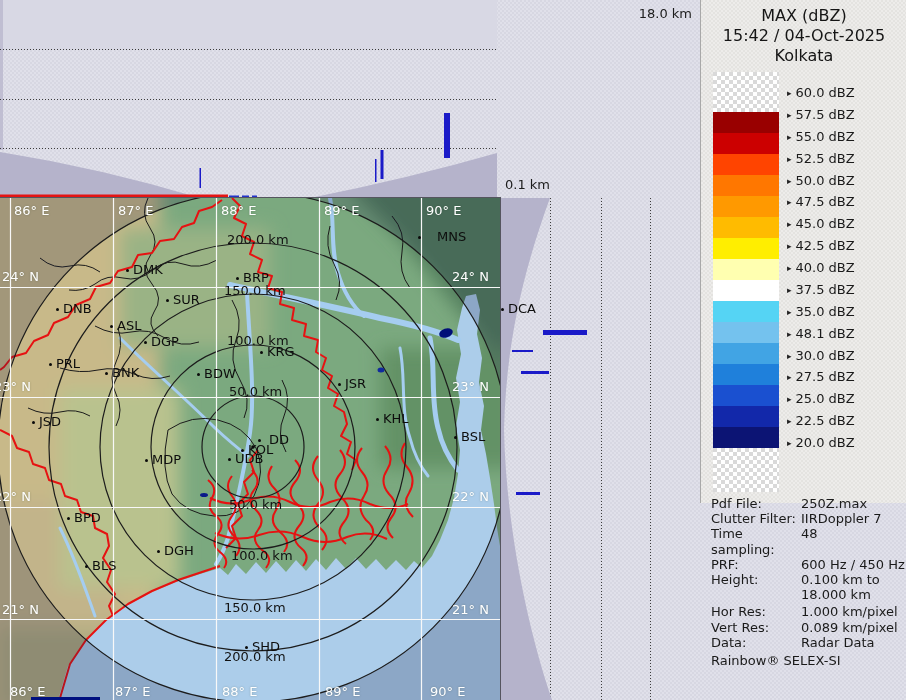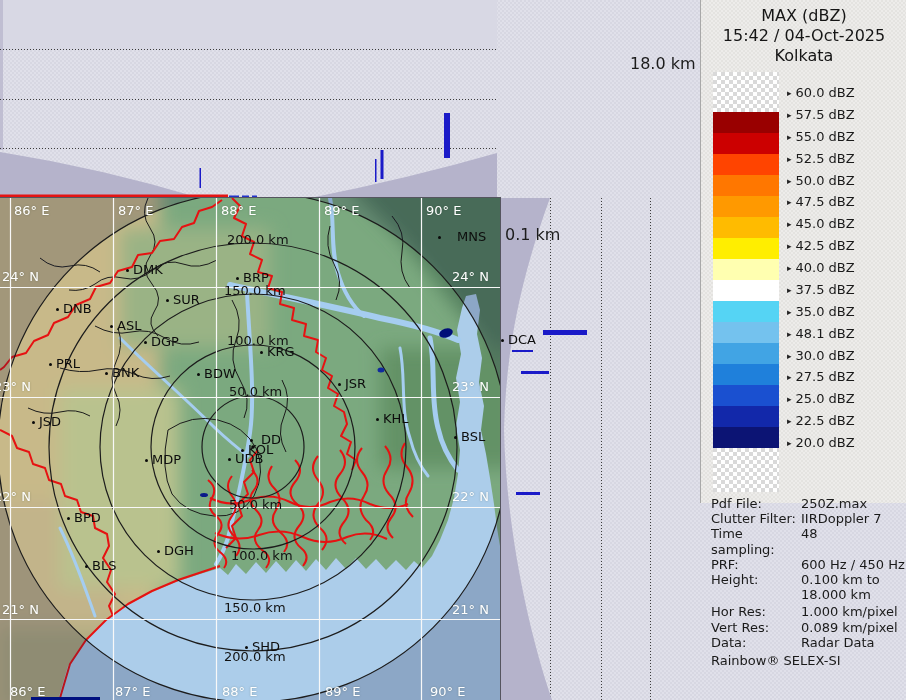--- a/index.html
+++ b/index.html
@@ -3,21 +3,21 @@
 <meta charset="utf-8">
 <style>
   html,body{margin:0;padding:0;background:#c9c9d2;}
   #app{position:relative;width:906px;height:700px;overflow:hidden;
        font-family:"DejaVu Sans",sans-serif;
        background:repeating-conic-gradient(#e0e0ea 0% 25%, #d7d7e2 0% 50%) 0 0/4px 4px;}
   .abs{position:absolute;}
   
   #top-profile{left:0;top:0;width:497px;height:198px;}
   #side-profile{left:497px;top:198px;width:203px;height:502px;}
-  .hlabel{position:absolute;font-size:16px;color:#1c1c1c;white-space:nowrap;margin-top:48px;}
+  .hlabel{position:absolute;font-size:13px;color:#1c1c1c;white-space:nowrap;}
   
   #map{left:0;top:198px;width:500px;height:502px;outline:1px solid #55555f;}
   #map svg{position:absolute;left:0;top:0;}
   .geo-label{position:absolute;font-size:13px;color:#ffffff;white-space:nowrap;
              text-shadow:0 0 2px rgba(40,60,40,.35);}
   .rng-label{position:absolute;font-size:13px;color:#111;white-space:nowrap;}
   .city{position:absolute;display:flex;align-items:center;gap:4px;height:14px;}
   .city .dot{width:3px;height:3px;background:#0a0a0a;border-radius:50%;flex:0 0 auto;}
   .city .clabel{font-size:13px;color:#0d0d0d;line-height:14px;}
   
@@ -218,21 +218,21 @@
 
     <div class="rng-label" style="left:227px;top:34px;">200.0 km</div>
     <div class="rng-label" style="left:224px;top:85px;">150.0 km</div>
     <div class="rng-label" style="left:227px;top:135px;">100.0 km</div>
     <div class="rng-label" style="left:229px;top:186px;">50.0 km</div>
     <div class="rng-label" style="left:229px;top:299px;">50.0 km</div>
     <div class="rng-label" style="left:231px;top:350px;">100.0 km</div>
     <div class="rng-label" style="left:224px;top:402px;">150.0 km</div>
     <div class="rng-label" style="left:224px;top:451px;">200.0 km</div>
 
-    <div class="city" style="left:438px;top:32px;gap:16px;">
+    <div class="city" style="left:418px;top:32px;gap:16px;">
         <span class="dot"></span>
         <span class="clabel">MNS</span>
       </div>
     <div class="city" style="left:126px;top:65px;">
         <span class="dot"></span>
         <span class="clabel">DMK</span>
       </div>
     <div class="city" style="left:236px;top:73px;">
         <span class="dot"></span>
         <span class="clabel">BRP</span>
@@ -274,41 +274,41 @@
         <span class="clabel">BNK</span>
       </div>
     <div class="city" style="left:32px;top:217px;">
         <span class="dot"></span>
         <span class="clabel">JSD</span>
       </div>
     <div class="city" style="left:376px;top:214px;">
         <span class="dot"></span>
         <span class="clabel">KHL</span>
       </div>
-    <div class="city" style="left:250px;top:235px;gap:8px;">
+    <div class="city" style="left:258px;top:235px;gap:8px;">
         <span class="dot"></span>
         <span class="clabel">DD</span>
       </div>
     <div class="city" style="left:241px;top:245px;">
         <span class="dot"></span>
         <span class="clabel">KOL</span>
       </div>
     <div class="city" style="left:228px;top:254px;">
         <span class="dot"></span>
         <span class="clabel">UDB</span>
       </div>
     <div class="city" style="left:454px;top:232px;">
         <span class="dot"></span>
         <span class="clabel">BSL</span>
       </div>
     <div class="city" style="left:145px;top:255px;">
         <span class="dot"></span>
         <span class="clabel">MDP</span>
       </div>
-    <div class="city" style="left:459px;top:135px;padding-left:42px;">
+    <div class="city" style="left:459px;top:104px;padding-left:42px;">
         <span class="dot"></span>
         <span class="clabel">DCA</span>
       </div>
     <div class="city" style="left:67px;top:313px;">
         <span class="dot"></span>
         <span class="clabel">BPD</span>
       </div>
     <div class="city" style="left:157px;top:346px;">
         <span class="dot"></span>
         <span class="clabel">DGH</span>

